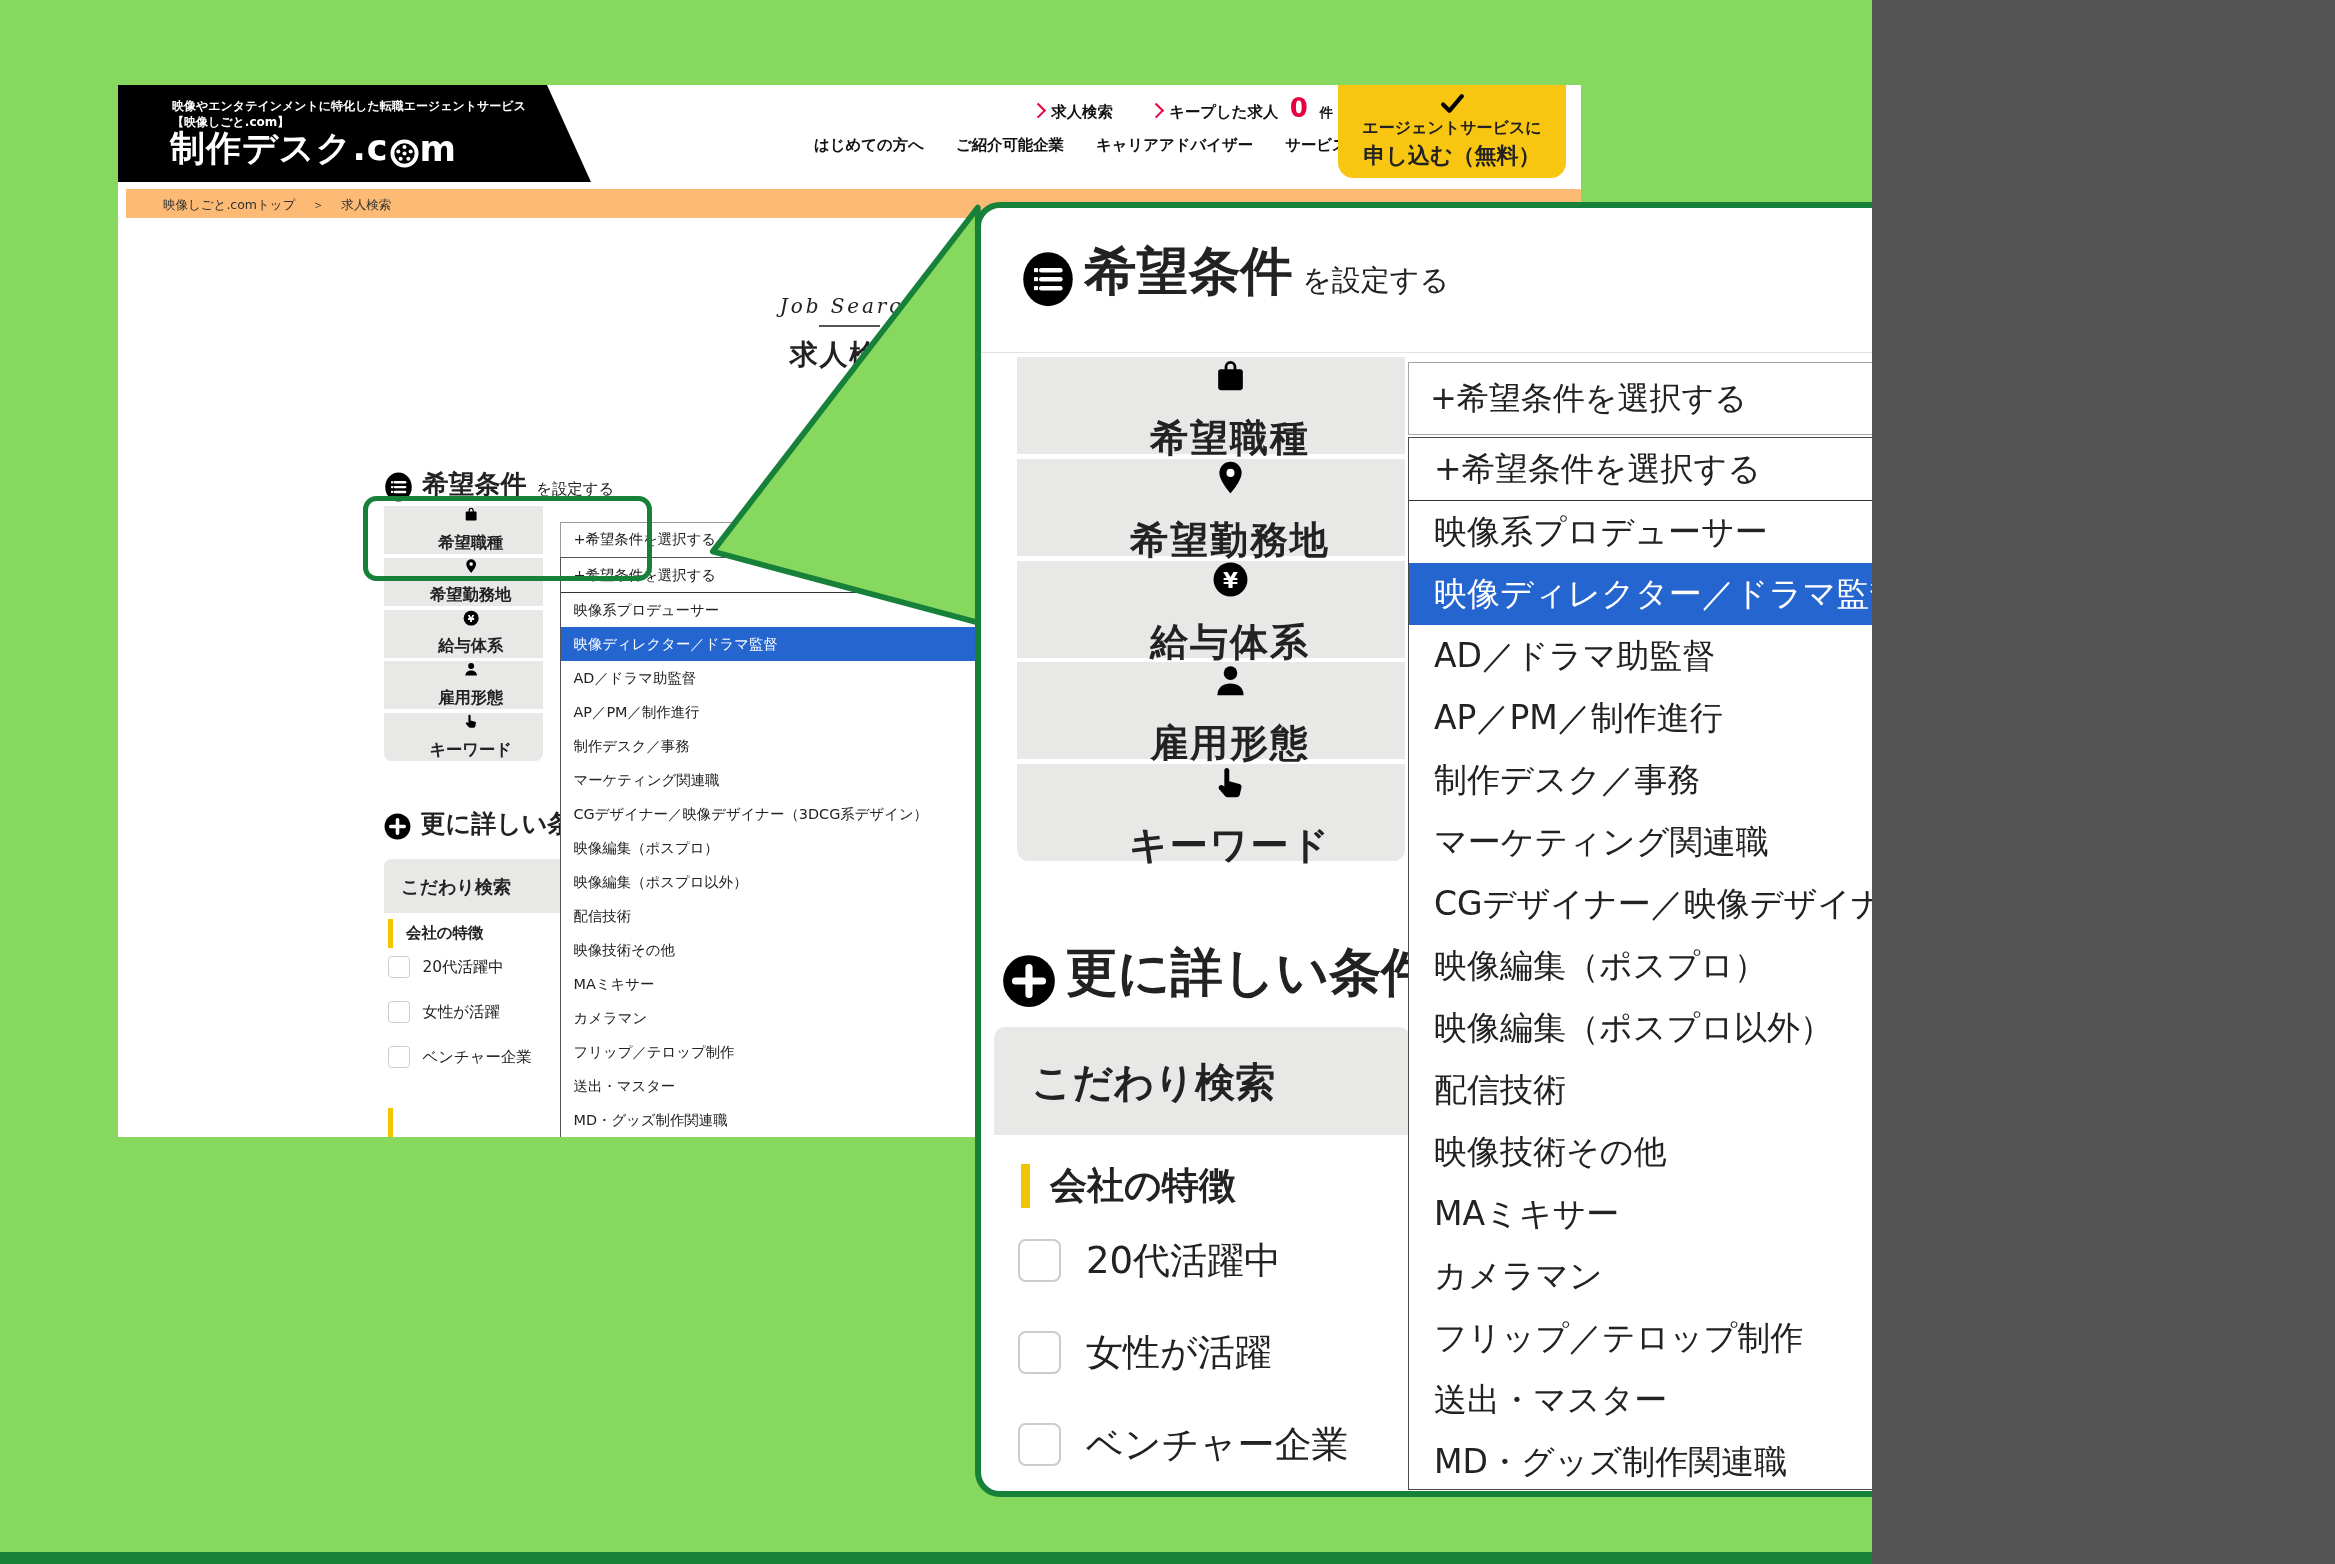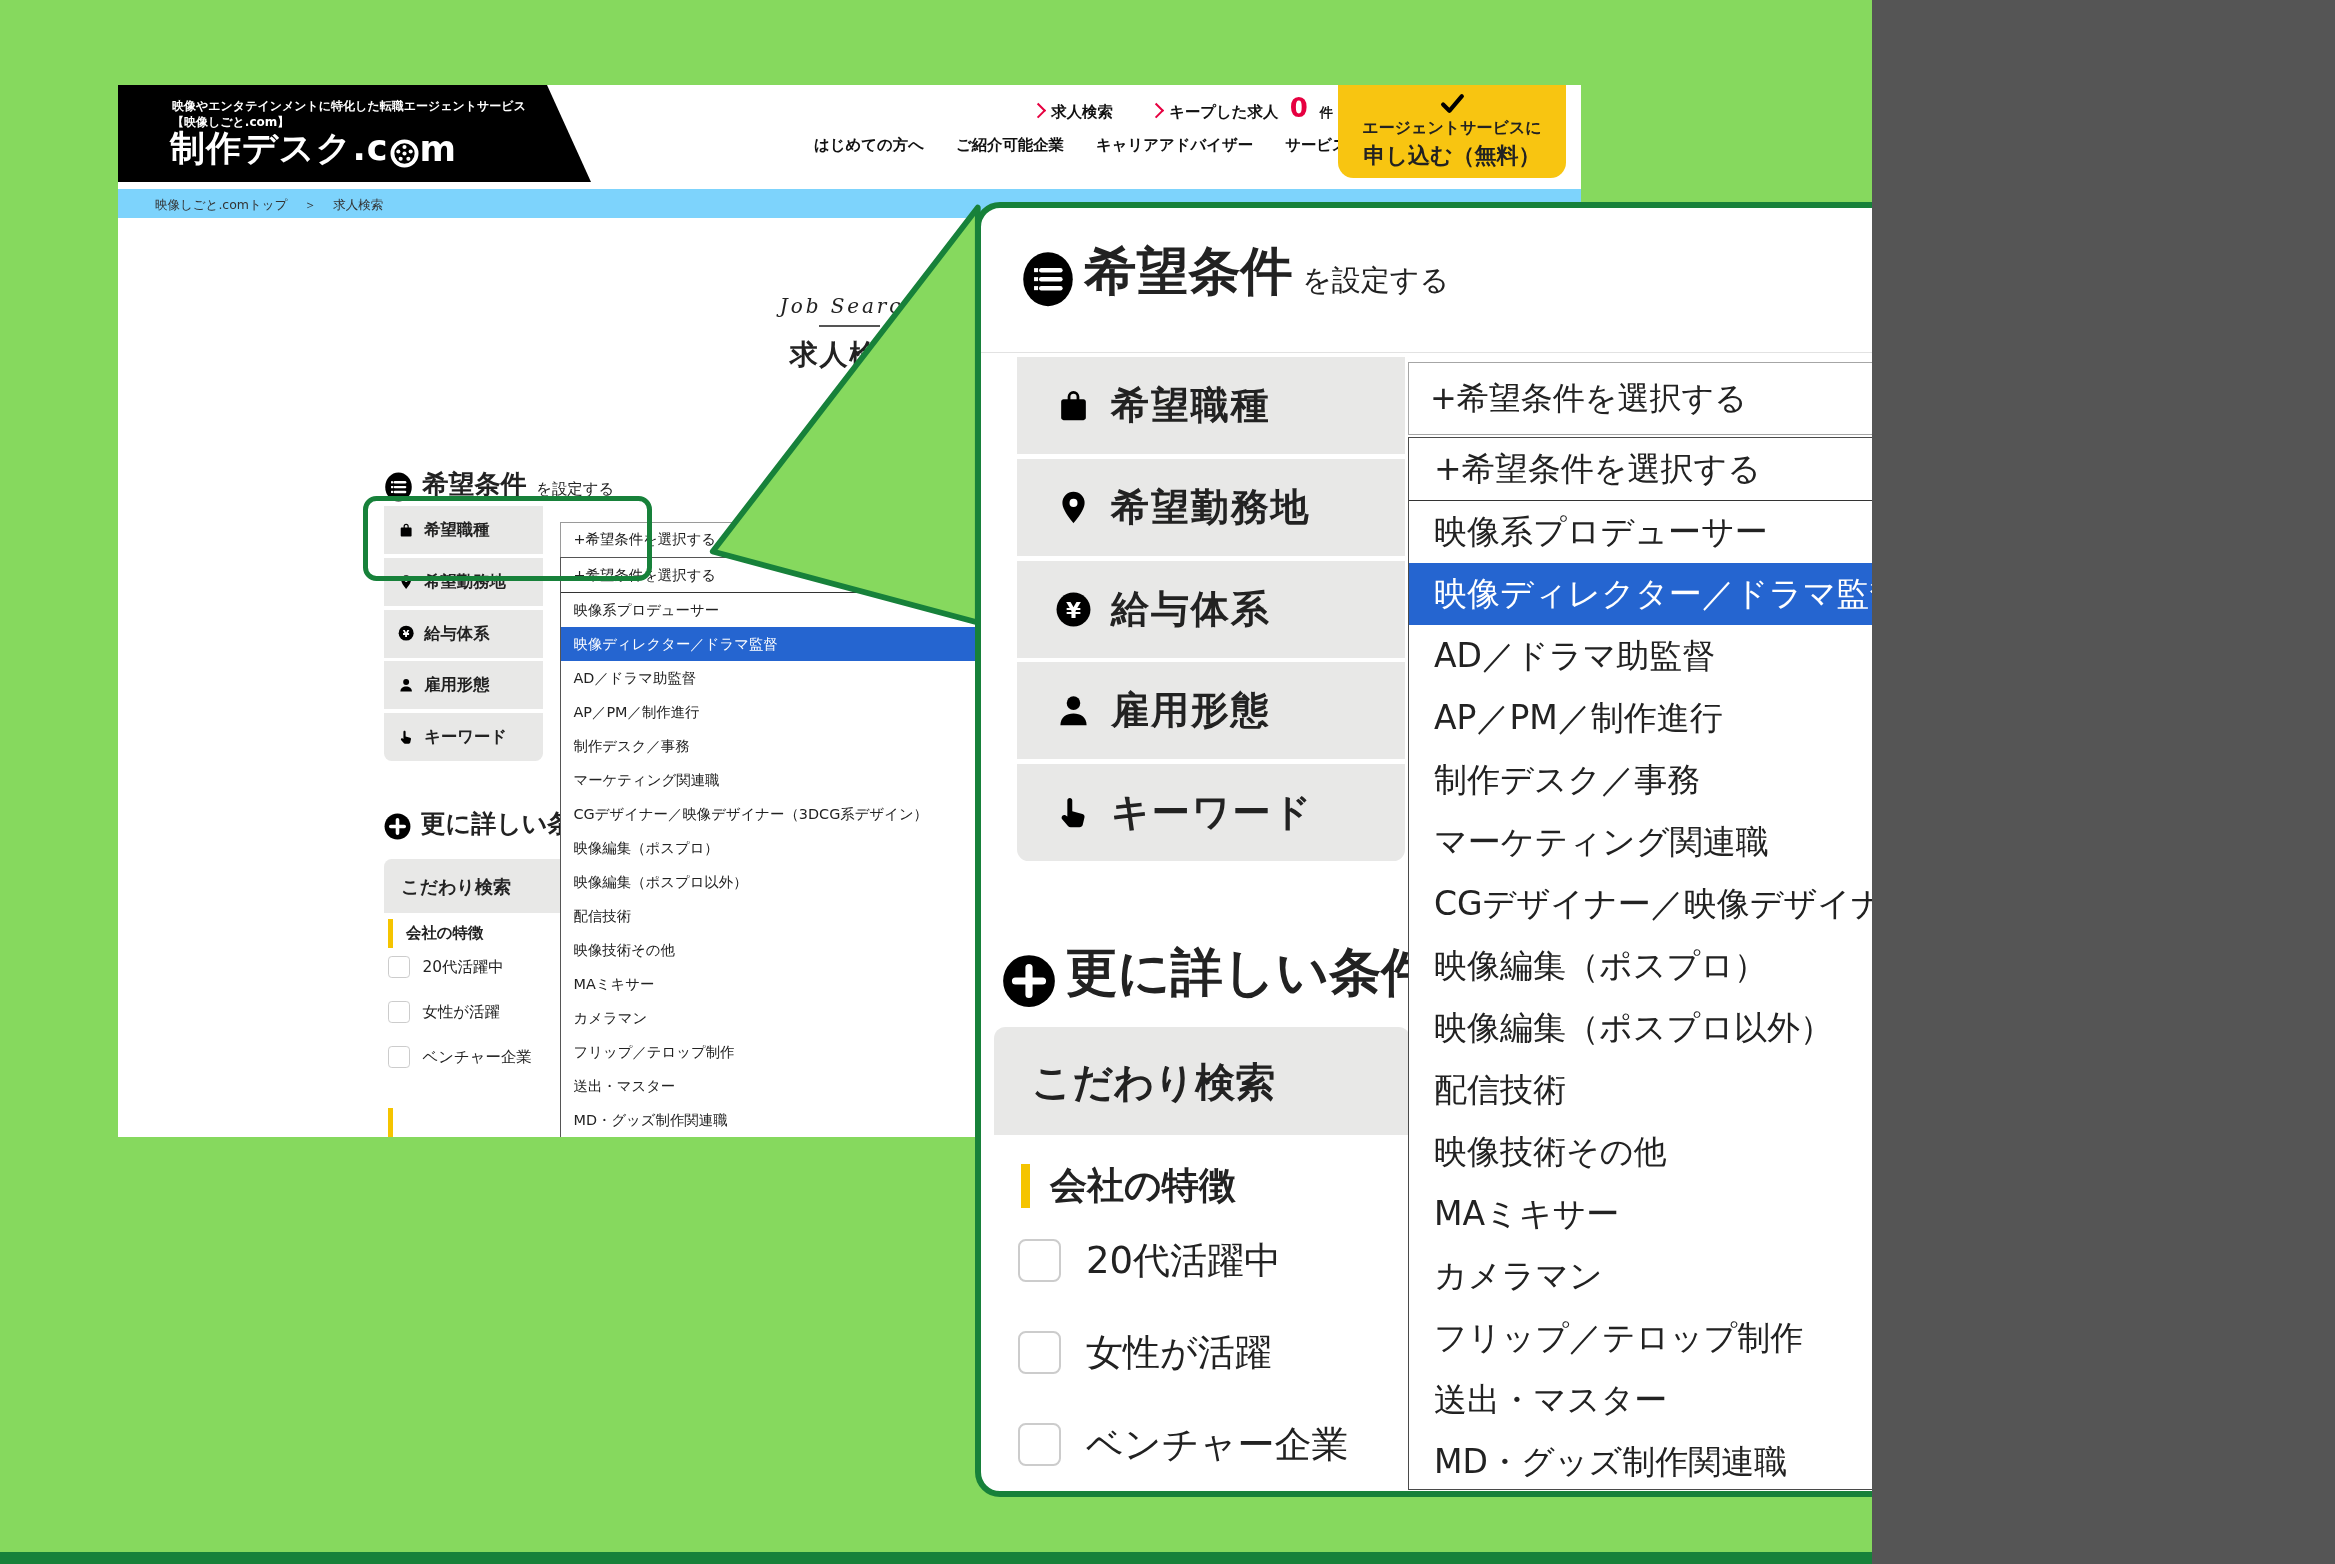--- a/index.html
+++ b/index.html
@@ -21,38 +21,38 @@
     border-right:2.9px solid var(--accent-red,#e60040);transform:rotate(45deg);position:relative;top:-1px;}
   .keep-count{font-size:26px;font-weight:bold;color:var(--accent-red,#e60040);margin:0 3.8px;}
   .keep-unit{font-size:13.4px;font-weight:bold;}
   #nav2{left:696px;top:50px;gap:32px;}
   .nav2-item{font-size:15.4px;font-weight:bold;color:#111;cursor:pointer;}
   #agent-btn{left:1220px;top:0;width:228px;height:93px;background:var(--button-yellow,#f8c511);
     border-radius:0 0 15.4px 15.4px;text-align:center;cursor:pointer;}
   #agent-btn .ck{width:25px;height:21px;margin-top:7.7px;}
   #agent-line1{font-size:16px;font-weight:bold;margin-top:0px;}
   #agent-line2{font-size:22px;font-weight:bold;margin-top:1.9px;}
-  #breadcrumb{left:0;top:104px;width:100%;height:29px;background:#7dd3fc;line-height:29px;}
+  #breadcrumb{left:8px;top:104px;width:100%;height:29px;background:#fdba74;line-height:29px;}
   #breadcrumb span{font-size:12.5px;color:#333;margin-left:0;}
   #breadcrumb .bc-home{margin-left:37px;cursor:pointer;}
   #breadcrumb .bc-sep{margin:0 11.5px;}
   #hero{left:0;top:209px;width:1463px;text-align:center;}
   #hero-en{font-size:20px;font-style:italic;font-family:"DejaVu Serif","Liberation Serif",serif;letter-spacing:2.9px;}
   #hero-line{width:61px;height:1.9px;background:#555;margin:6.7px auto 9.6px auto;}
   #hero-ja{font-size:28px;font-weight:bold;letter-spacing:1.9px;}
   
   .sec-head{display:flex;align-items:flex-end;gap:9.6px;}
   .sec-title{font-weight:bold;}
   .sec-suffix{font-weight:normal;padding-bottom:1.9px;}
   #sec1-small{left:266px;top:382px;}
   #sec1-small .hicon{width:29px;height:30px;}
   #sec1-small .sec-title{font-size:26px;}
   #sec1-small .sec-suffix{font-size:15.4px;}
   
-  .frow{background:var(--row-gray,#e8e8e7);display:flex;align-items:center;cursor:pointer;}
+  .frow{background:var(--row-gray,#e8e8e7);display:flex;align-items:center;cursor:pointer;flex-direction:column;}
   #rows-small{left:266px;top:421px;width:159px;}
   #rows-small .frow{height:48px;margin-bottom:3.8px;padding-left:14.4px;gap:9.6px;}
   #rows-small .frow:last-child{border-radius:0 0 7.7px 7.7px;}
   #rows-small .ficon{width:16.3px;height:16.3px;}
   #rows-small .flabel{font-size:16.3px;font-weight:bold;}
   .ficon svg{display:block;width:100%;height:100%;}
   
   #select-small{left:442px;top:437px;width:384px;height:34px;border:1.4px solid #9a9a9a;background:#fff;
     font-size:14.4px;line-height:32px;padding-left:12.5px;color:#222;cursor:pointer;}
   #list-small{left:442px;top:472px;width:434px;height:580px;border:1.4px solid #555;background:#fff;overflow:hidden;z-index:5;}

